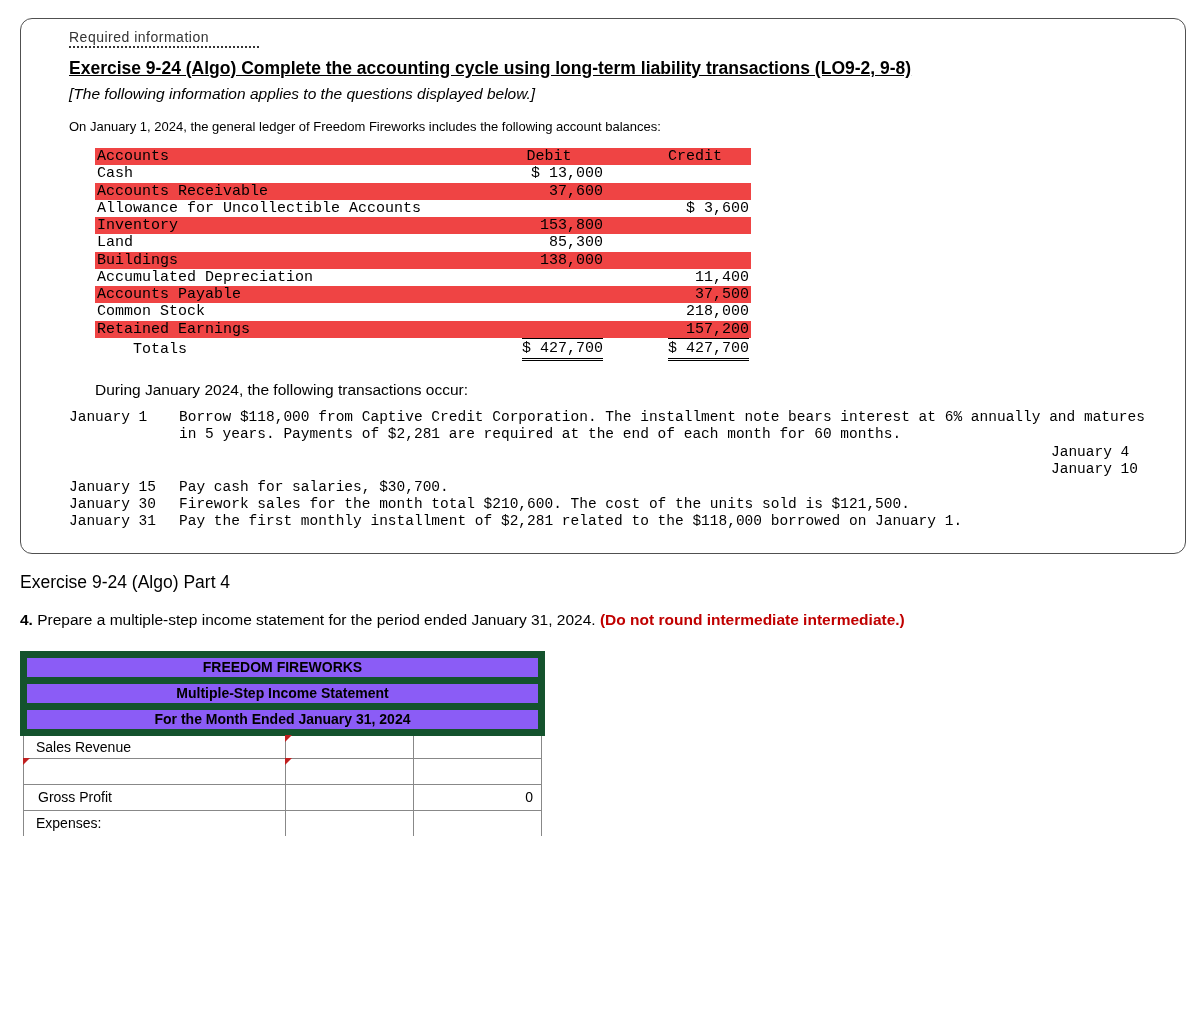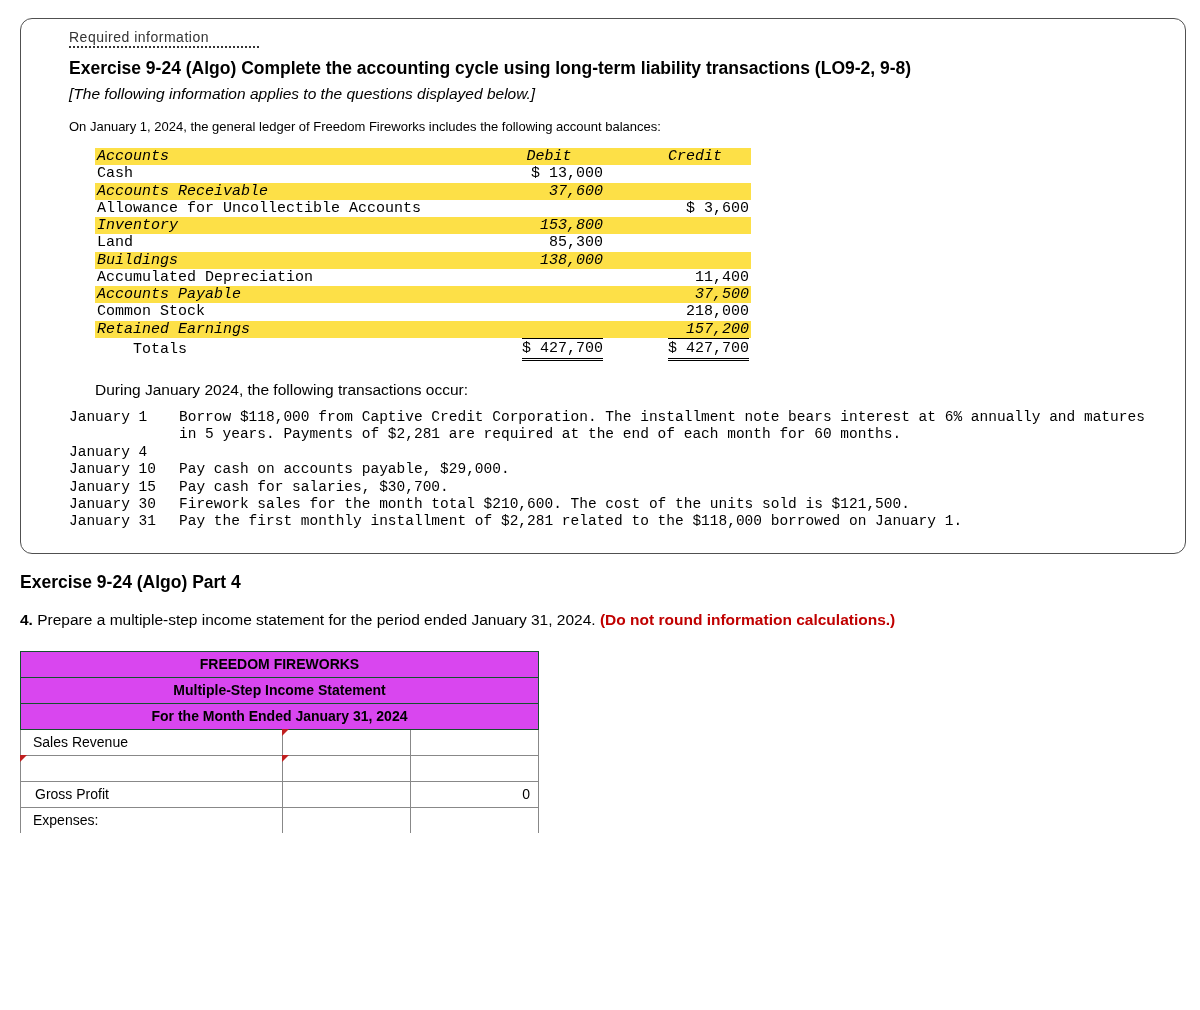--- a/index.html
+++ b/index.html
@@ -28,83 +28,84 @@
     width: 190px;
     padding-bottom: 1px;
     white-space: nowrap;
     overflow: hidden;
   }
   .title {
     font-weight: 700;
     font-size: 17.5px;
     color: #000;
     margin: 10px 0 6px 0;
+    text-decoration: underline;
   }
   .italic-note {
     font-style: italic;
     font-size: 15.5px;
     margin-bottom: 16px;
   }
   .intro {
     font-size: 13px;
     margin-bottom: 14px;
   }
   .ledger {
     margin-left: 26px;
     font-family: "Courier New", Courier, monospace;
     font-size: 15px;
     line-height: 1.15;
   }
   .ledger table { border-collapse: collapse; }
   .ledger td { padding: 0; }
   .ledger .hdr td { padding-bottom: 0; }
-  .shade { background: #fde047; font-style: italic; }
+  .shade { background: #ef4444; }
   .accname { width: 400px; text-align: left; padding-left: 2px !important; }
   .num { width: 110px; text-align: right; padding-right: 2px !important; }
   .gap { width: 36px; }
   .totals-border { border-top: 1.5px solid #000; border-bottom: 3px double #000; }
   .during {
     font-size: 15.5px;
     margin: 20px 0 10px 26px;
   }
   .txn {
     font-family: "Courier New", Courier, monospace;
     font-size: 14.5px;
     line-height: 1.2;
     margin-left: 0;
   }
-  .txn-row { display: flex; }
+  .txn-row { display: flex; justify-content: flex-end; }
   .txn-date { width: 110px; flex: none; }
   .txn-desc { flex: 1; }
 
   .part-title {
-    font-weight: 700;
+    font-weight: 400;
     font-size: 17.5px;
     margin: 18px 0 18px 20px;
   }
   .instruction {
     font-size: 15.5px;
     margin: 0 14px 22px 20px;
   }
   .instruction .red { color: #c00000; font-weight: 700; }
 
   .stmt-wrap { margin-left: 20px; }
   table.stmt {
     border-collapse: collapse;
     font-size: 14px;
   }
   table.stmt th, table.stmt td {
     border: 1px solid #888;
     height: 26px;
     vertical-align: middle;
   }
   table.stmt th {
-    background: #d946ef;
+    background: #8b5cf6;
     font-weight: 700;
-    border: 1px solid #14532d;
+    border: 7px solid #14532d;
   }
   .col-a { width: 262px; }
   .col-b { width: 128px; }
   .col-c { width: 128px; }
   .label-cell { padding-left: 12px; }
   .label-indent { padding-left: 14px; }
   .val-cell { text-align: right; padding-right: 8px; }
   .dd-marker {
     position: relative;
   }
@@ -213,21 +214,20 @@
   <div class="txn" id="txn-block">
       <div class="txn-row">
         <div class="txn-date">January 1</div>
         <div class="txn-desc">Borrow $118,000 from Captive Credit Corporation. The installment note bears interest at 6% annually and matures in 5 years. Payments of $2,281 are required at the end of each month for 60 months.</div>
       </div>
       <div class="txn-row">
         <div class="txn-date">January 4</div>
       </div>
       <div class="txn-row">
         <div class="txn-date">January 10</div>
-        <div class="txn-desc">Pay cash on accounts payable, $29,000.</div>
       </div>
       <div class="txn-row">
         <div class="txn-date">January 15</div>
         <div class="txn-desc">Pay cash for salaries, $30,700.</div>
       </div>
       <div class="txn-row">
         <div class="txn-date">January 30</div>
         <div class="txn-desc">Firework sales for the month total $210,600. The cost of the units sold is $121,500.</div>
       </div>
       <div class="txn-row">
@@ -235,21 +235,21 @@
         <div class="txn-desc">Pay the first monthly installment of $2,281 related to the $118,000 borrowed on January 1.</div>
       </div>
     </div>
 </div>
 
 <div class="part-title">Exercise 9-24 (Algo) Part 4</div>
 
 <div class="instruction">
   <b>4.</b>
   <span>Prepare a multiple-step income statement for the period ended January 31, 2024.</span>
-  <span class="red">(Do not round information calculations.)</span>
+  <span class="red">(Do not round intermediate intermediate.)</span>
 </div>
 
 <div class="stmt-wrap">
   <table class="stmt">
     <tbody>
         <tr>
           <th colspan="3" class="col-a">FREEDOM FIREWORKS</th>
         </tr>
     <tr>
           <th colspan="3">Multiple-Step Income Statement</th>

